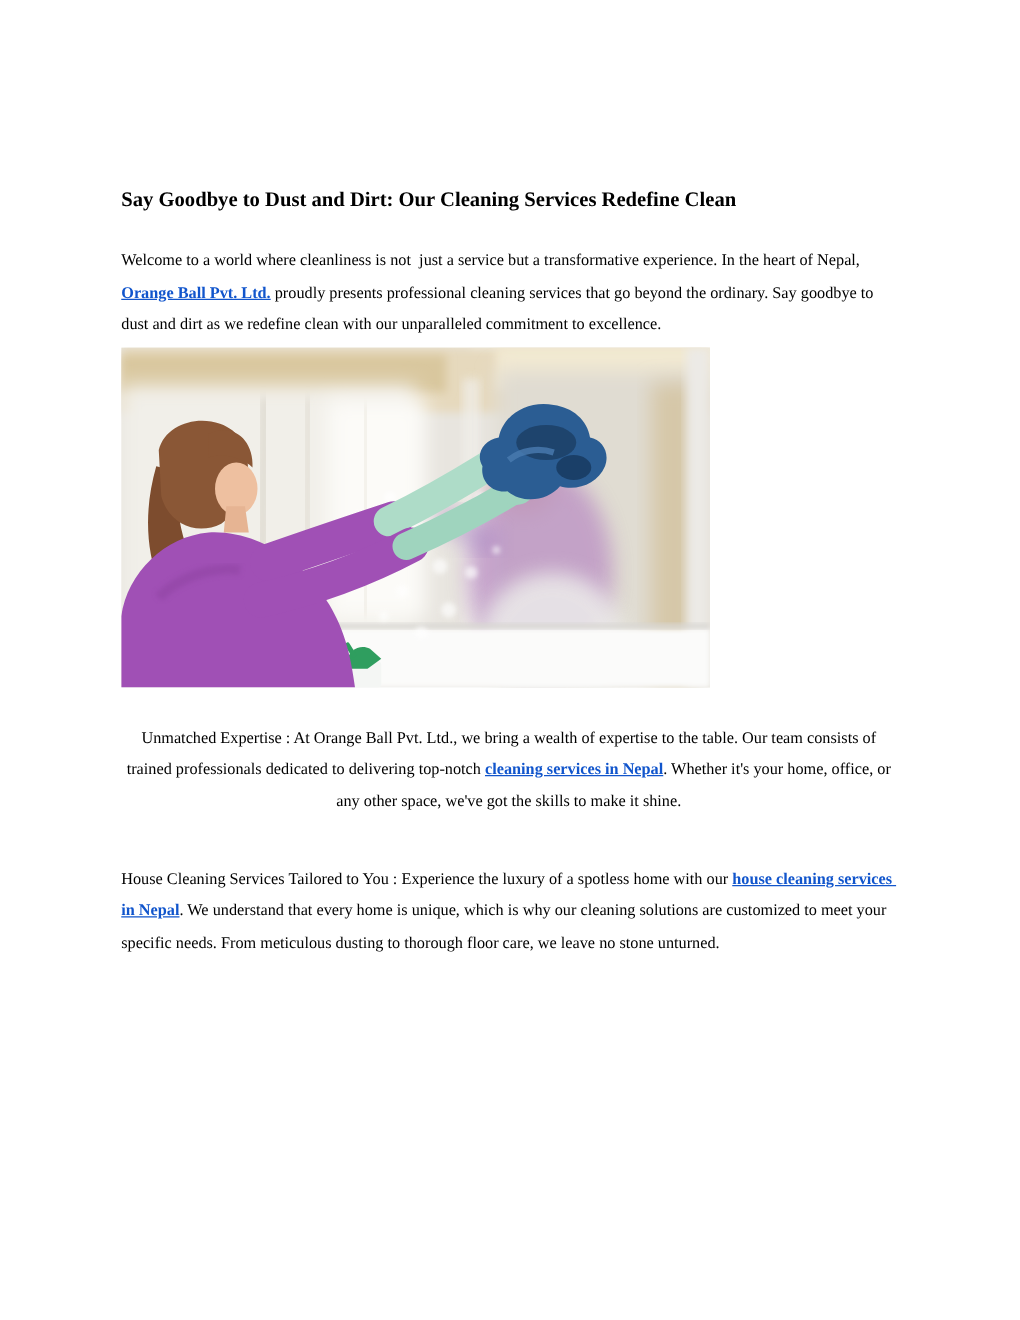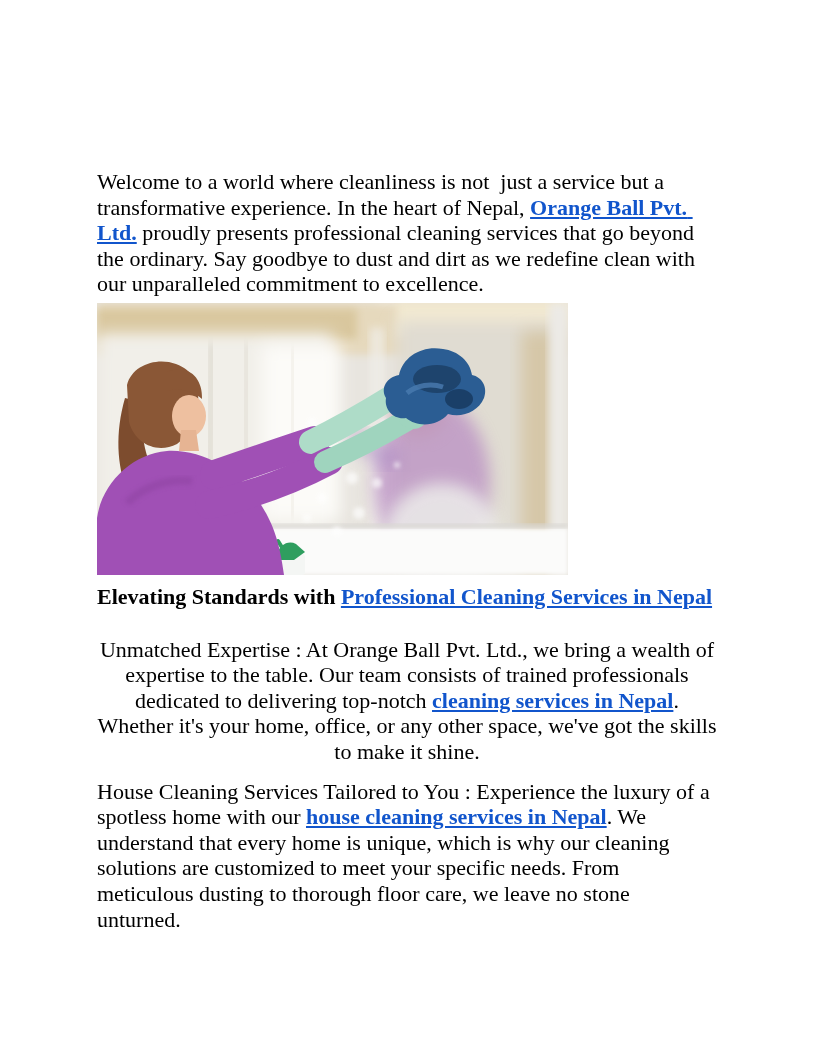--- a/index.html
+++ b/index.html
@@ -19,45 +19,46 @@
     width: 620px;
   }
   .doc-heading {
     font-size: 16.5px;
     line-height: 26px;
     font-weight: bold;
     margin: 0;
     white-space: pre-wrap;
   }
   .para {
-    font-size: 22px;
+    font-size: 13px;
     line-height: 25.6px;
     margin: 0;
     white-space: pre-wrap;
   }
   .para-intro      { margin-top: 22px; }
   .figure-wrap     { margin-top: 6px; width: 471px; height: 272px; }
   .figure-wrap svg { display: block; }
   .sub-heading     { margin-top: 9px;  font-weight: bold; }
   .para-expertise  { margin-top: 27px; text-align: center; }
-  .para-house      { margin-top: 14px; }
+  .para-house      { margin-top: 36px; }
   a.doc-link {
     color: #1155cc;
     font-weight: bold;
     text-decoration: underline;
     cursor: pointer;
   }
   .sub-heading a.doc-link { font-weight: bold; }
 </style>
 </head>
 <body>
 
 <div class="page">
   <div class="content">
 
+    <h1 class="doc-heading">Say Goodbye to Dust and Dirt: Our Cleaning Services Redefine Clean</h1>
 
     <p class="para para-intro"><span>Welcome to a world where cleanliness is not  just a service but a transformative experience. In the heart of Nepal, </span><a class="doc-link">Orange Ball Pvt. Ltd.</a><span> proudly presents professional cleaning services that go beyond the ordinary. Say goodbye to dust and dirt as we redefine clean with our unparalleled commitment to excellence.</span></p>
 
     <div class="figure-wrap">
       <svg width="471" height="272" viewBox="0 0 471 272" xmlns="http://www.w3.org/2000/svg" aria-hidden="true">
         <defs>
           <filter id="b2" x="-20%" y="-20%" width="140%" height="140%">
               <feGaussianBlur stdDeviation="2"></feGaussianBlur>
             </filter>
           <filter id="b4" x="-20%" y="-20%" width="140%" height="140%">
@@ -144,20 +145,19 @@
 
         <g>
           <path d="M302,72 C306,53 326,42 346,46 C361,48 373,58 375,72 C385,74 391,84 387,95 C381,109 365,115 351,111 C341,123 321,125 309,115 C297,117 287,107 289,95 C283,85 290,74 302,72 Z" fill="#2b5d93"></path>
           <ellipse cx="340" cy="76" rx="24" ry="14" fill="#1c4066" opacity="0.85"></ellipse>
           <ellipse cx="362" cy="96" rx="14" ry="10" fill="#16355a" opacity="0.75"></ellipse>
           <path d="M310,90 C320,82 334,80 346,84" stroke="#4a7cb0" stroke-width="5" fill="none" opacity="0.8"></path>
         </g>
       </svg>
     </div>
 
-    <p class="para sub-heading"><span>Elevating Standards with </span><a class="doc-link">Professional Cleaning Services in Nepal</a></p>
 
     <p class="para para-expertise"><span>Unmatched Expertise : At Orange Ball Pvt. Ltd., we bring a wealth of expertise to the table. Our team consists of trained professionals dedicated to delivering top-notch </span><a class="doc-link">cleaning services in Nepal</a><span>. Whether it's your home, office, or any other space, we've got the skills to make it shine.</span></p>
 
     <p class="para para-house"><span>House Cleaning Services Tailored to You : Experience the luxury of a spotless home with our </span><a class="doc-link">house cleaning services in Nepal</a><span>. We understand that every home is unique, which is why our cleaning solutions are customized to meet your specific needs. From meticulous dusting to thorough floor care, we leave no stone unturned.</span></p>
 
   </div>
 </div>
 
 </body></html>

